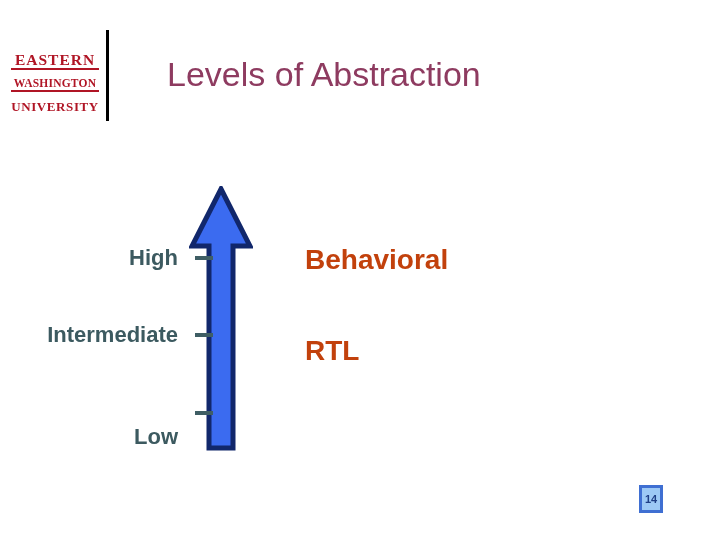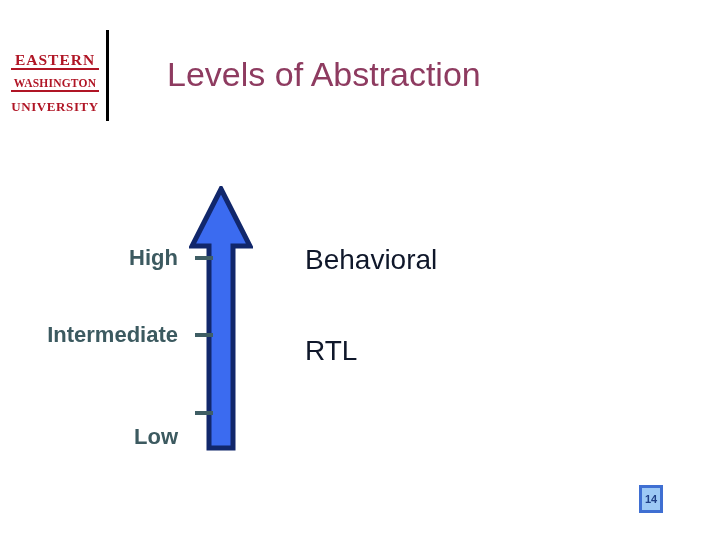--- a/index.html
+++ b/index.html
@@ -98,22 +98,22 @@
   }
   #label-high         { top: 247px; }
   #label-intermediate { top: 324px; }
   #label-low          { top: 426px; }
 
   
   .concept-label {
     position: absolute;
     left: 305px;
     font-size: 28px;
-    font-weight: normal;
-    color: #0f172a;
+    font-weight: bold;
+    color: #c2410c;
     white-space: nowrap;
     line-height: 1;
   }
   #concept-behavioral { top: 246px; }
   #concept-rtl        { top: 337px; }
   #concept-structural { top: 400px; }
 
   
   #page-number-badge {
     position: absolute;

